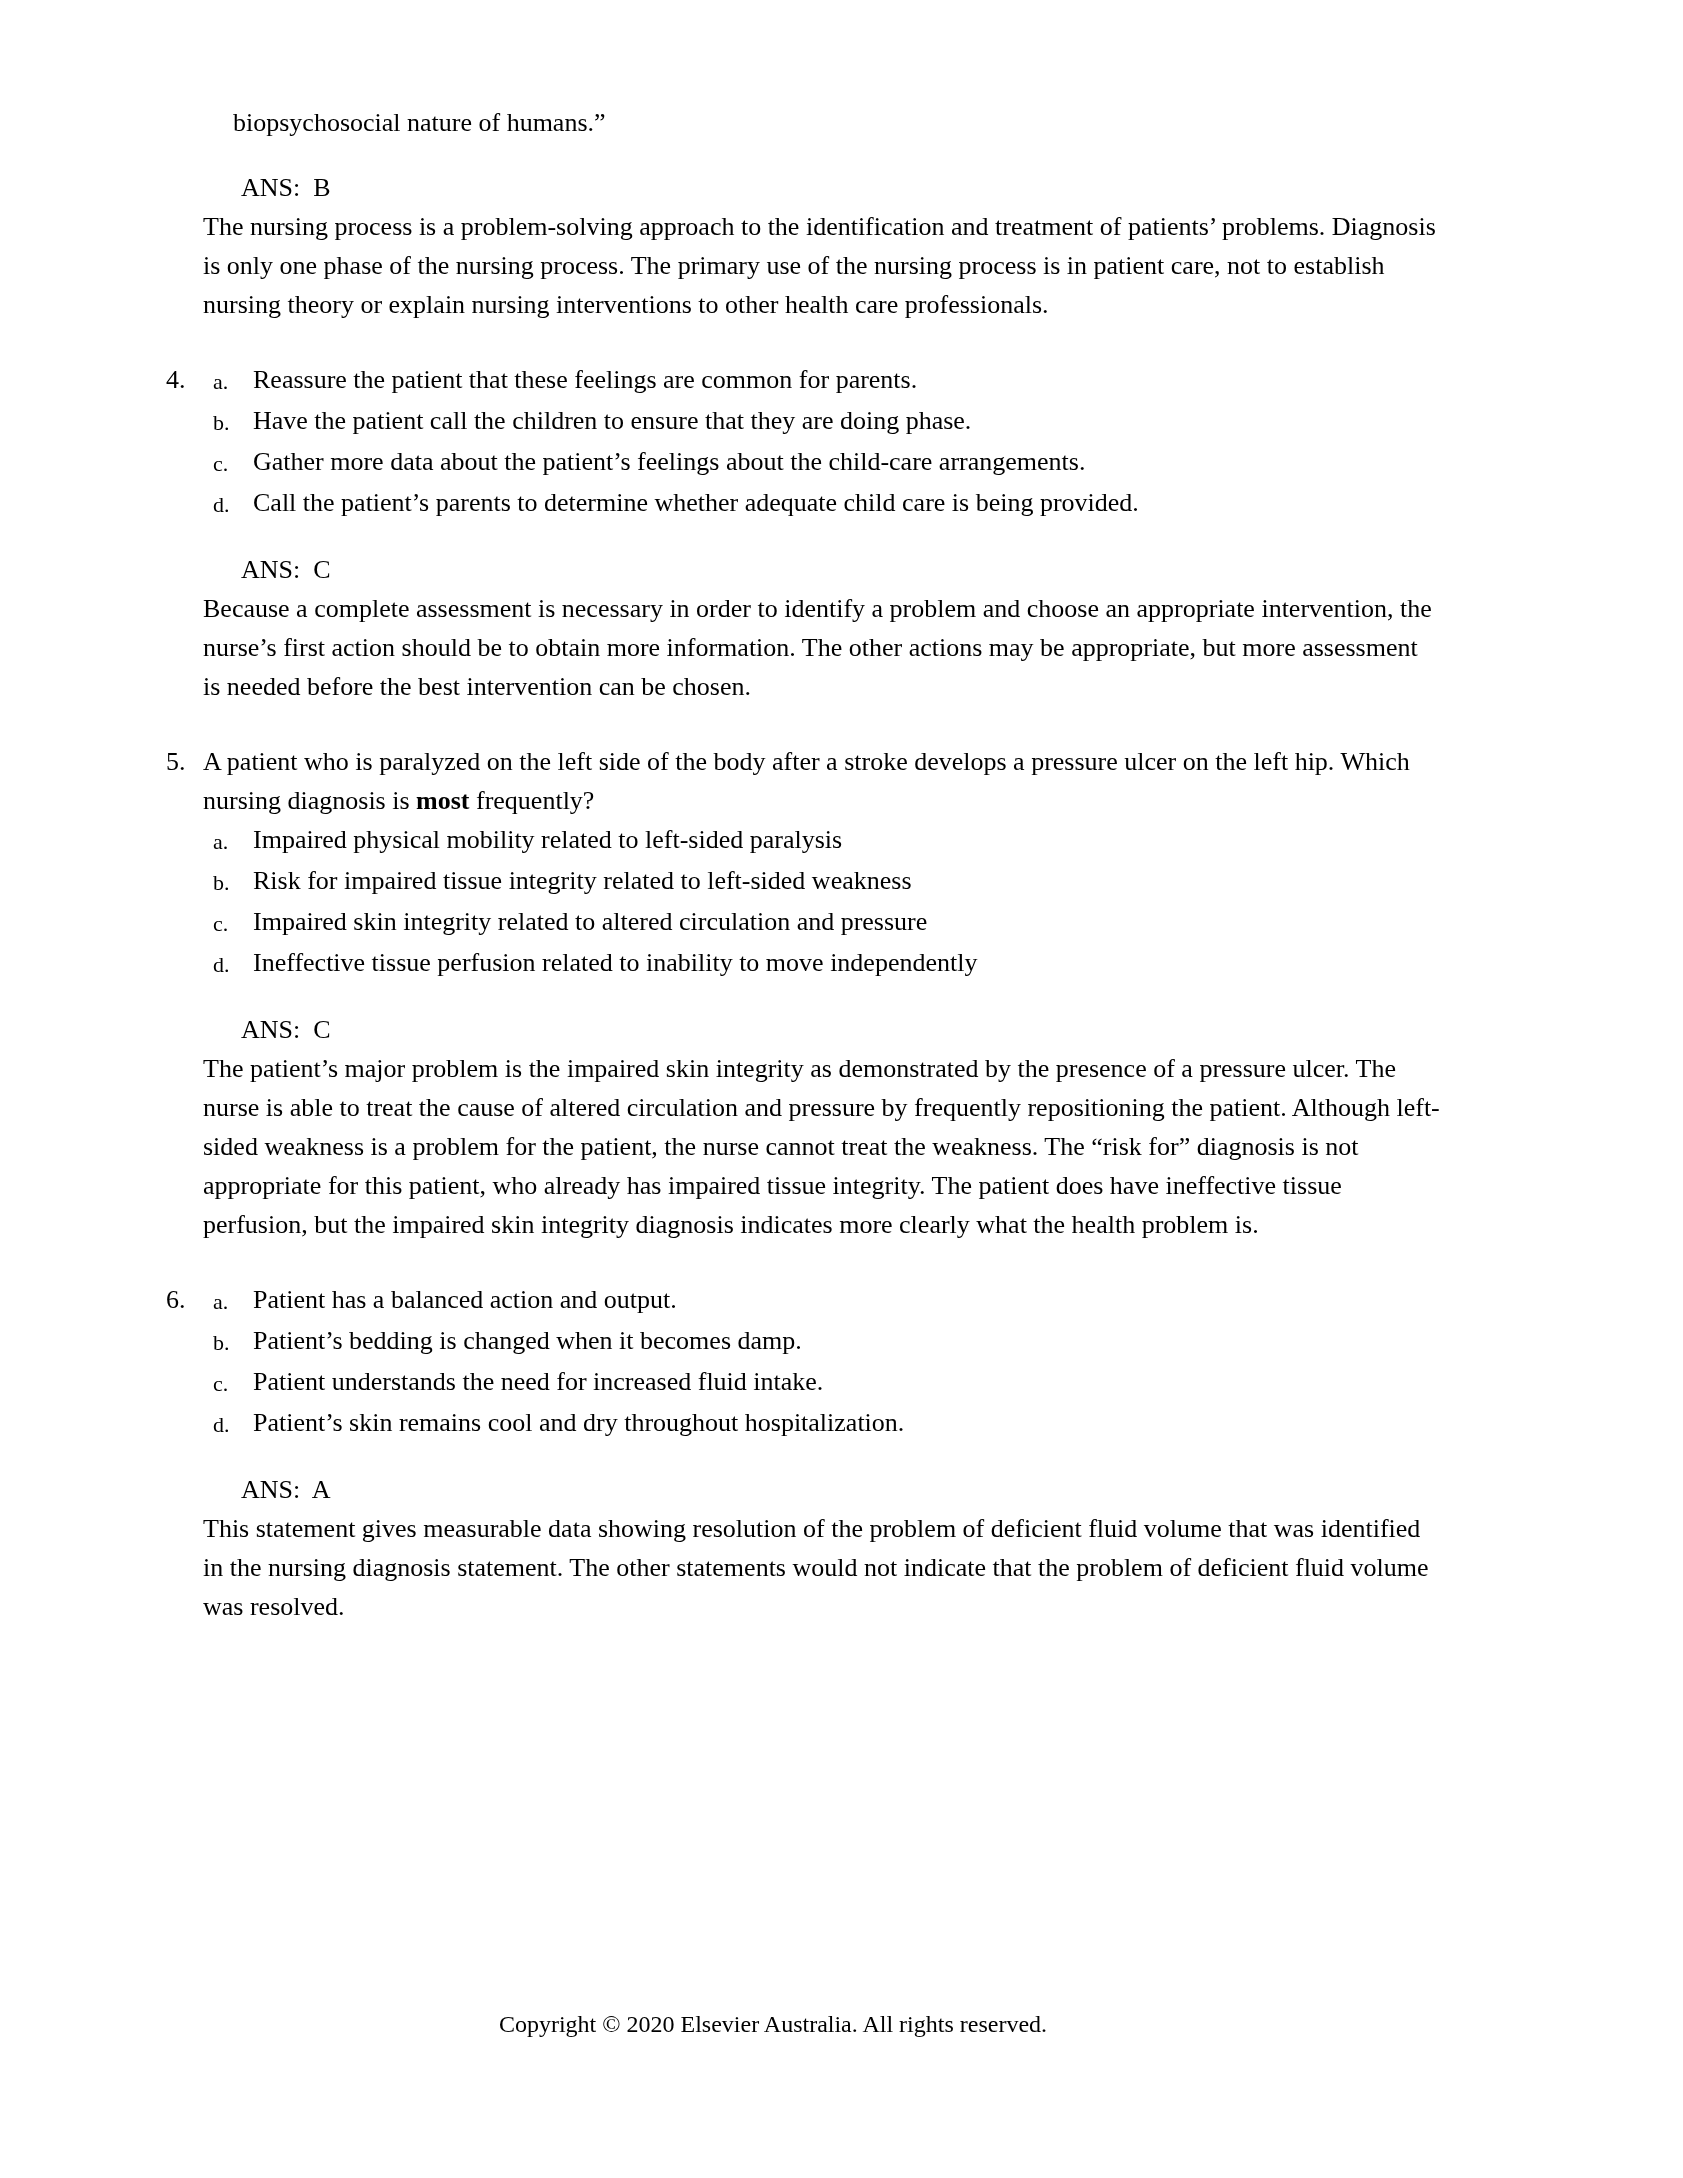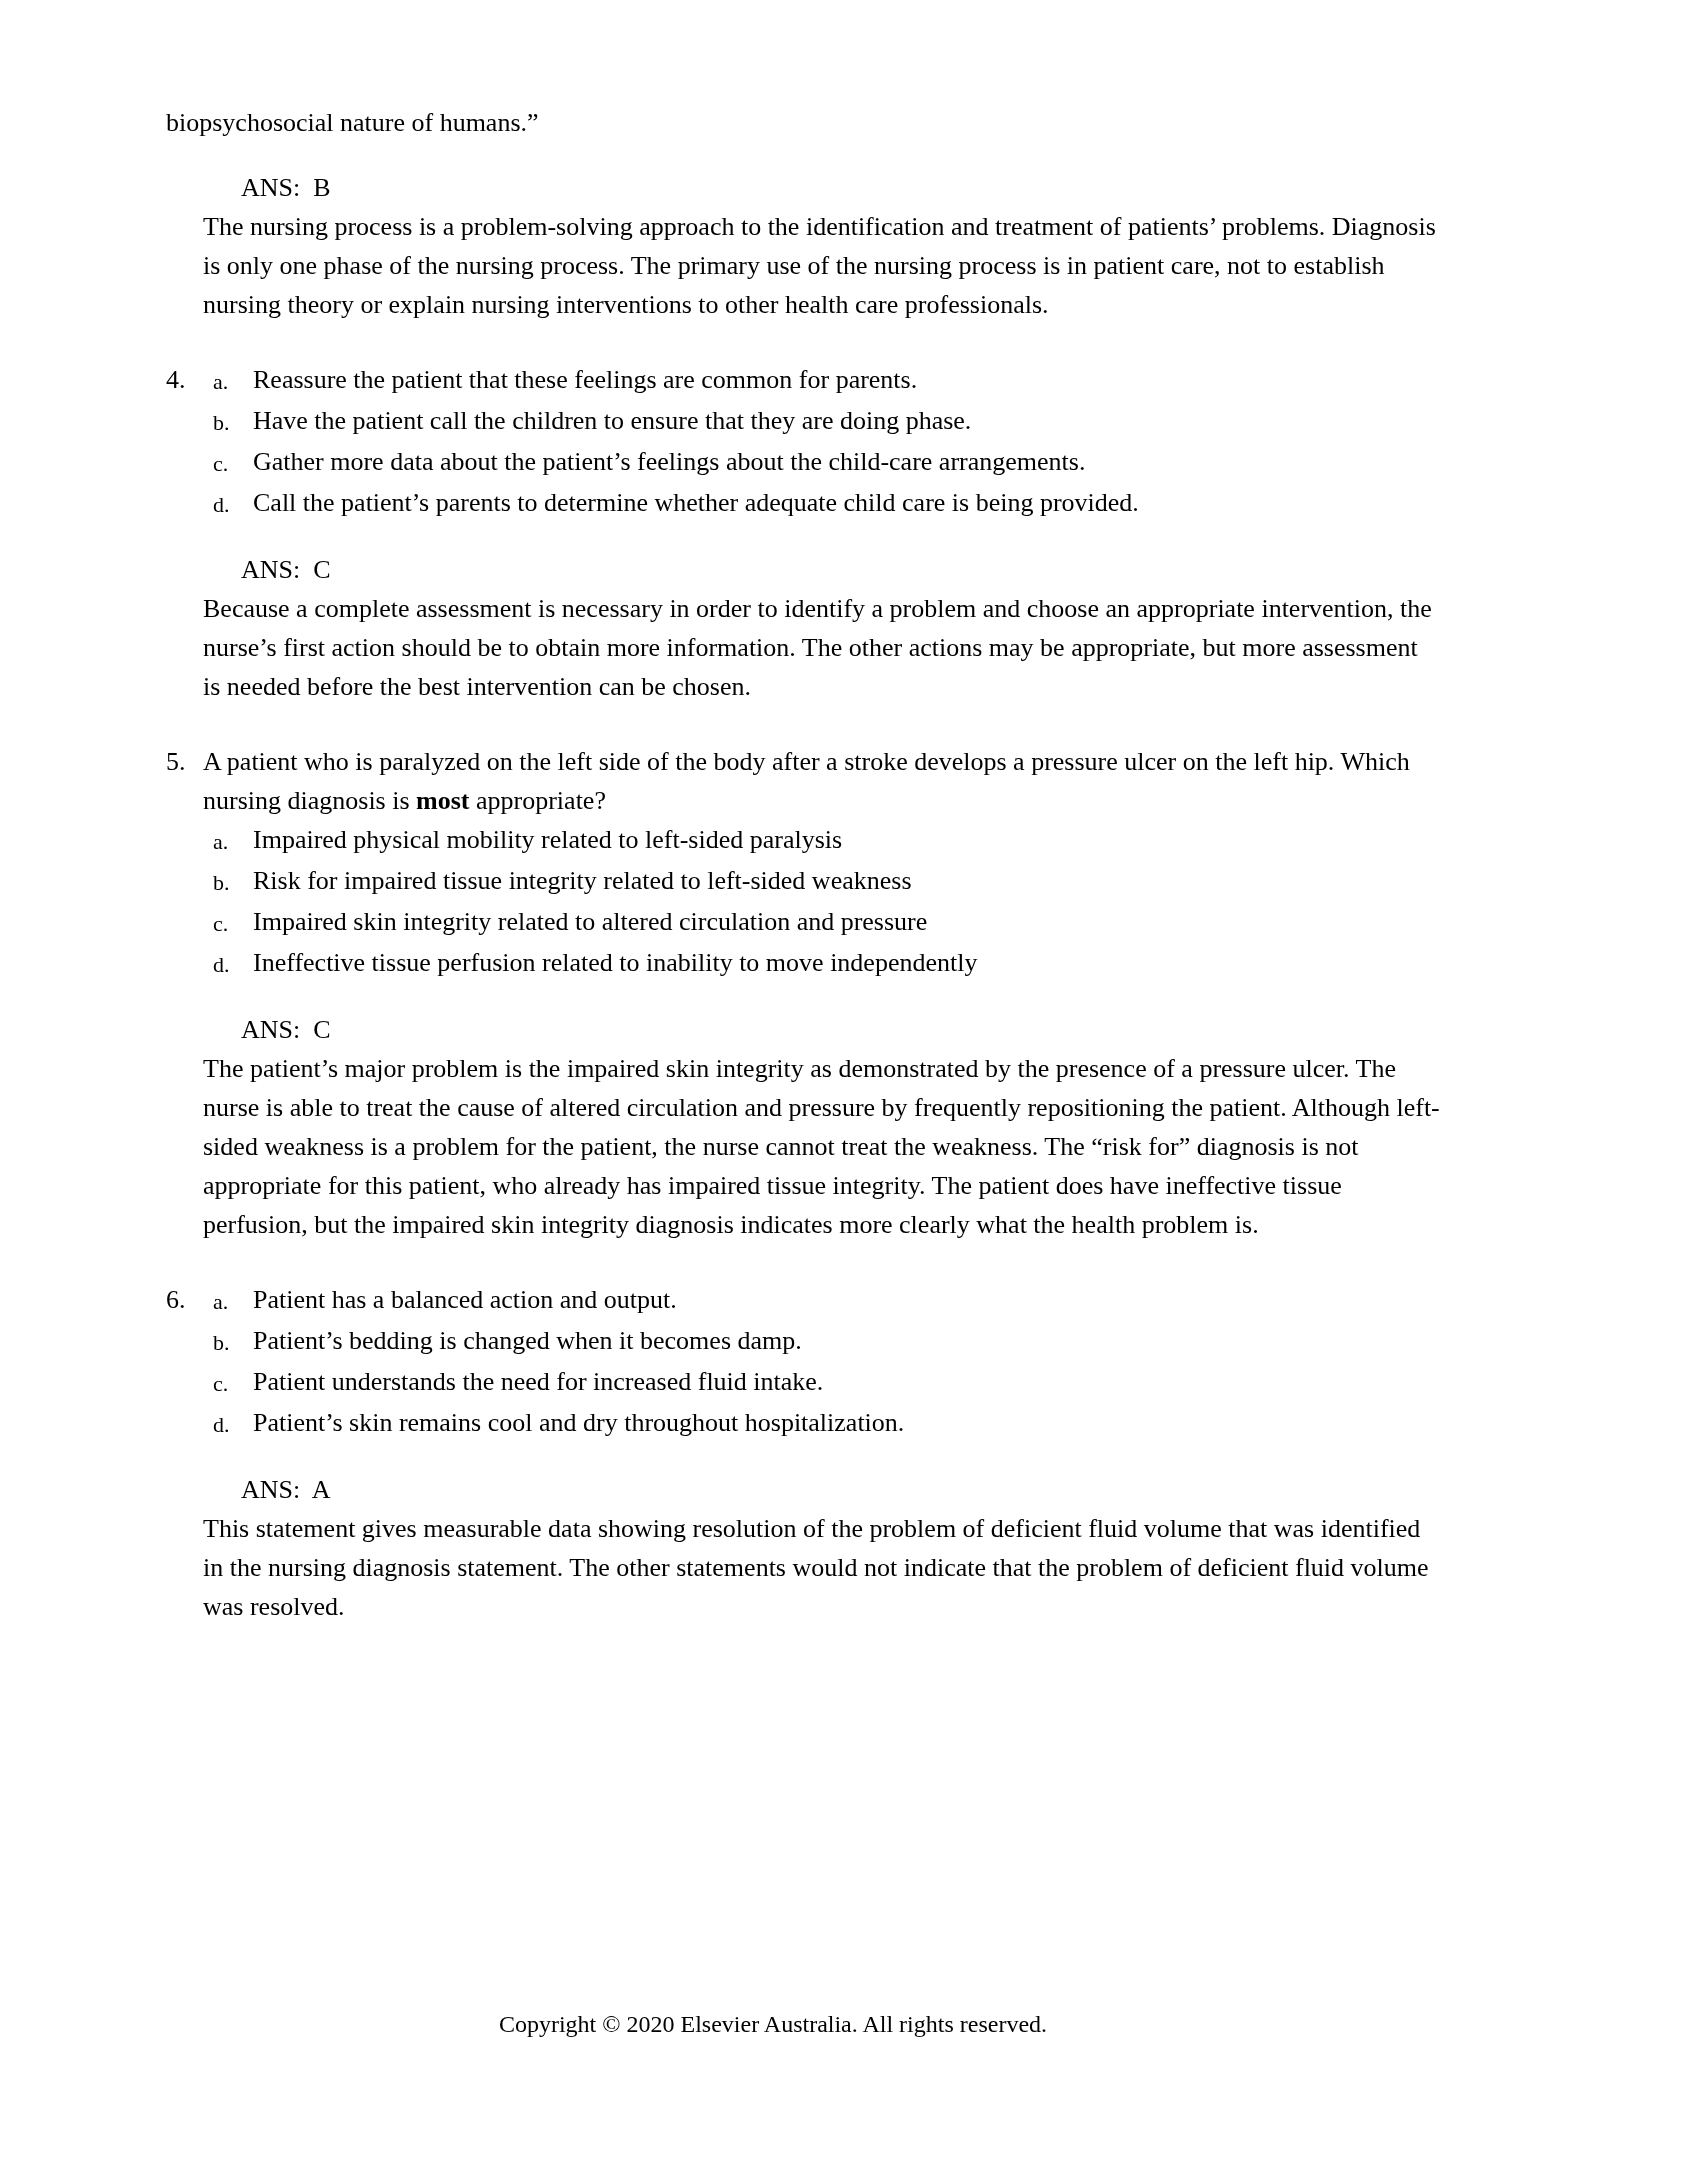--- a/index.html
+++ b/index.html
@@ -26,20 +26,21 @@
 
   
   .para {
     font-size: 26px;
     line-height: 39px;
     text-align: left;
   }
 
   
   .continuation {
+    margin-left: 67px;
     width: 1139px;
   }
 
   
   .ansblock {
     margin-left: 37px;
     width: 1238px;
   }
   .ansline {
     font-size: 26px;
@@ -151,21 +152,21 @@
     <div class="gap-md"></div>
 
     <div class="ansblock">
       <div class="ansline">ANS:  C</div>
       <div class="explanation">Because a complete assessment is necessary in order to identify a problem and choose an appropriate intervention, the nurse’s first action should be to obtain more information. The other actions may be appropriate, but more assessment is needed before the best intervention can be chosen.</div>
     </div>
 
     <div class="qitem">
       <div class="qnum">5.</div>
       <div class="qbody">
-        <div class="qstem"><span>A patient who is paralyzed on the left side of the body after a stroke develops a pressure ulcer on the left hip. Which nursing diagnosis is </span><b>most</b><span> appropriate?</span></div>
+        <div class="qstem"><span>A patient who is paralyzed on the left side of the body after a stroke develops a pressure ulcer on the left hip. Which nursing diagnosis is </span><b>most</b><span> frequently?</span></div>
         <div class="options">
           <div class="option">
             <div class="olet">a.</div>
             <div class="otext">Impaired physical mobility related to left-sided paralysis</div>
           </div>
           <div class="option">
             <div class="olet">b.</div>
             <div class="otext">Risk for impaired tissue integrity related to left-sided weakness</div>
           </div>
           <div class="option">

